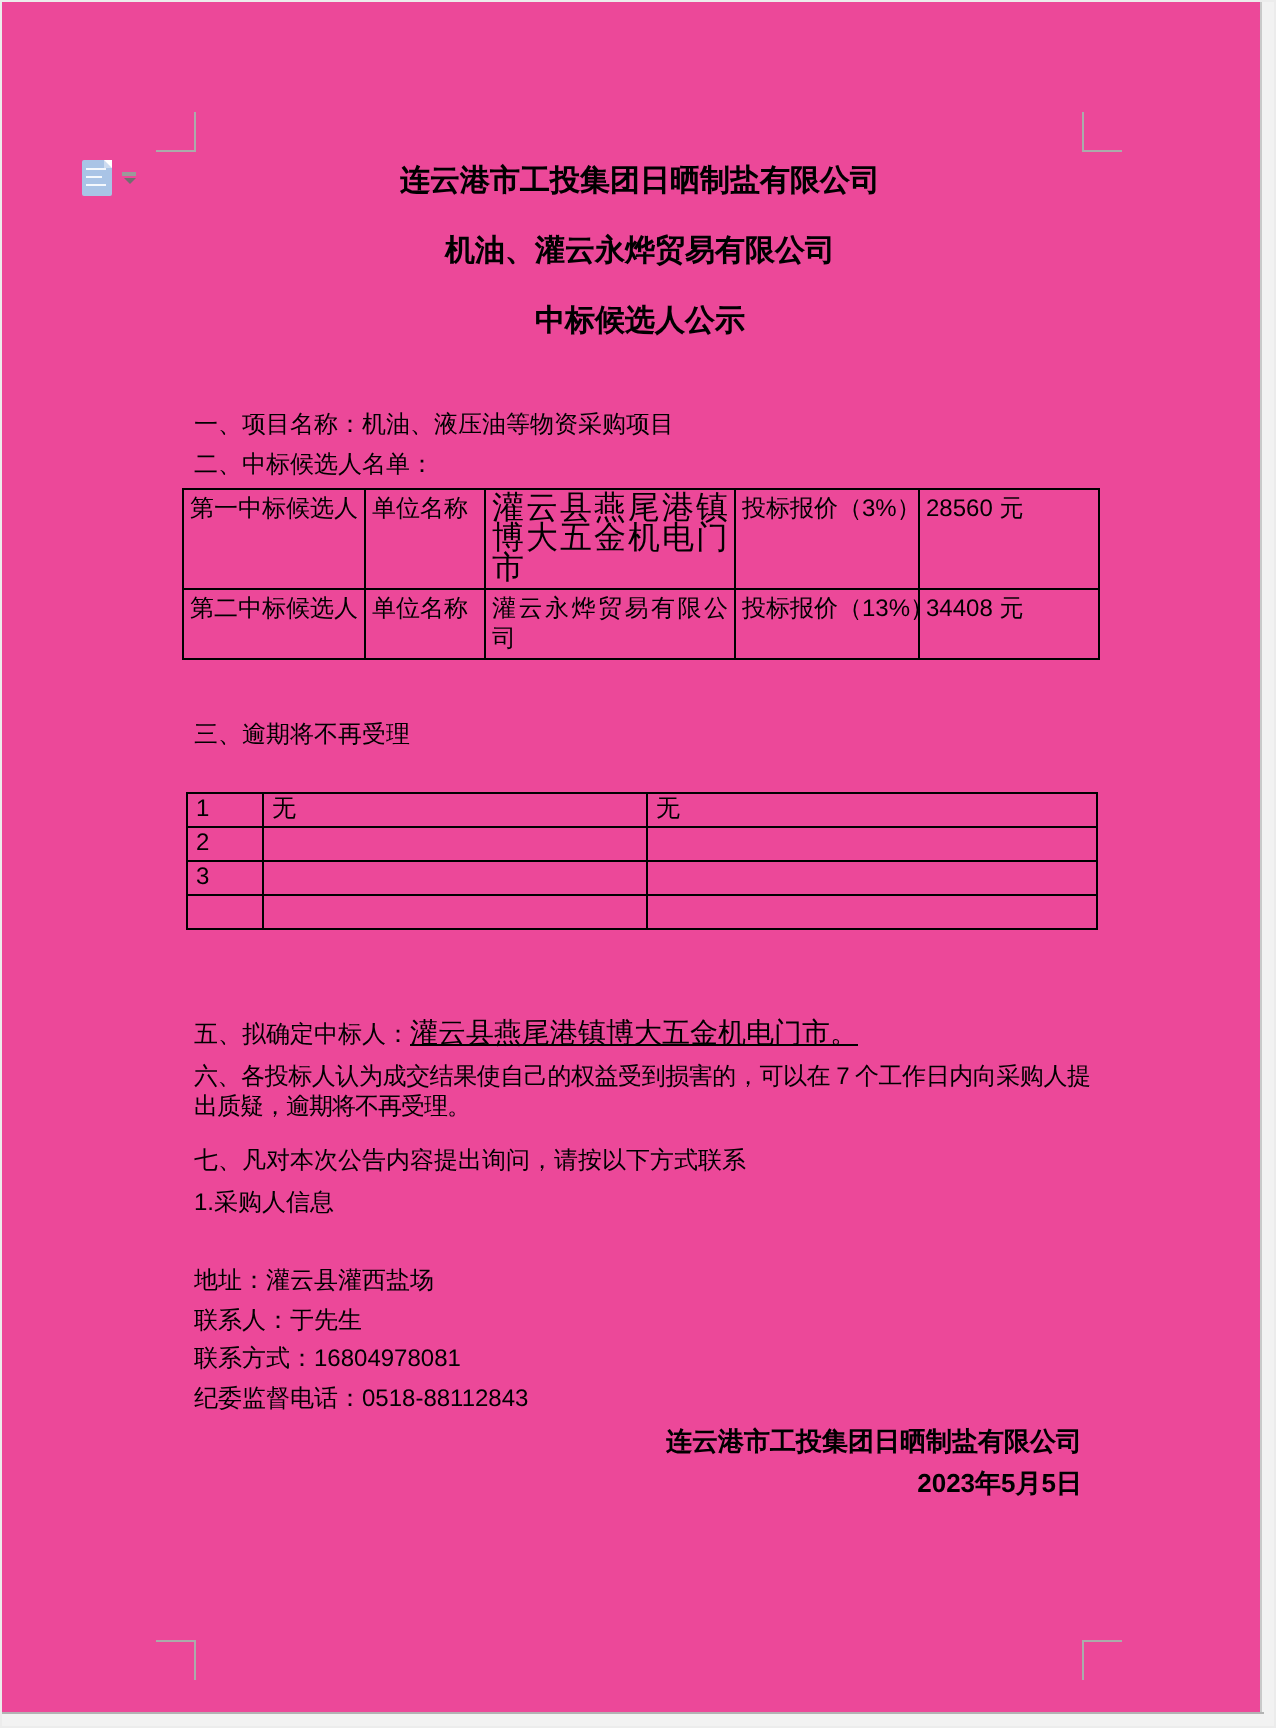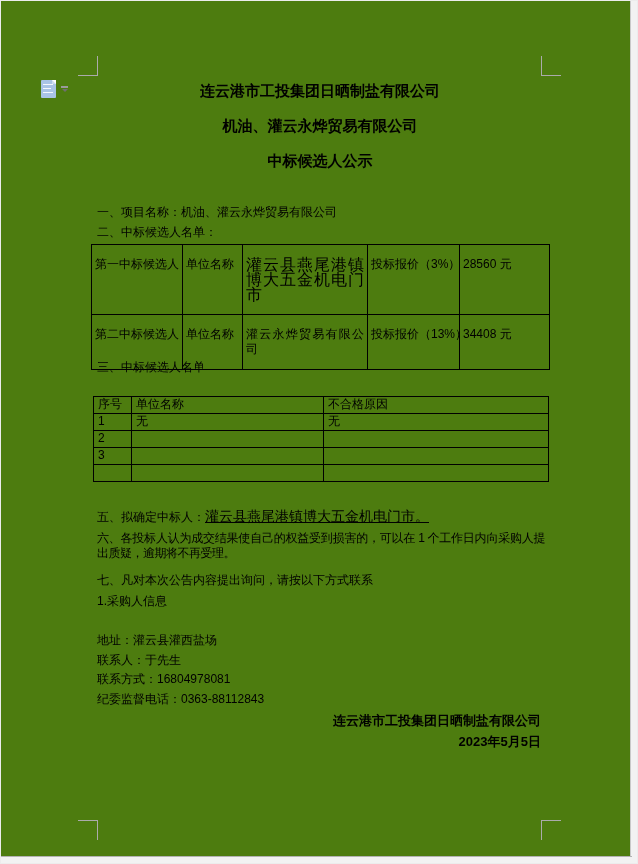--- a/index.html
+++ b/index.html
@@ -1,19 +1,19 @@
 <!DOCTYPE html>
 <html><head>
 <meta charset="utf-8">
 <style>
   * { margin:0; padding:0; box-sizing:border-box; }
   html,body { background:#ffffff; }
   body { font-family:"Liberation Sans","DejaVu Sans",sans-serif; color:#000; }
   .page {
-    position:relative; width:638px; height:864px; background:#4d7c0f;
+    position:relative; width:638px; height:864px; background:#ec4899;
     border:1px solid #ececec; overflow:hidden;
   }
   .abs { position:absolute; }
   
   .edge-right { position:absolute; top:0; right:0; width:7px; height:100%;
     background:#f2f2f2; border-left:1px solid #c9c9c9; }
   .edge-bottom { position:absolute; left:0; bottom:0; width:631px; height:7px;
     background:#f2f2f2; border-top:1px solid #b3b3b3; }
   
   .crop { position:absolute; width:20px; height:20px; }
@@ -32,21 +32,21 @@
   .dd-ic .bar { width:7px; height:2px; background:#9a9a9a; margin-bottom:1px; }
   .dd-ic .tri { width:0; height:0; border-left:3px solid transparent;
     border-right:3px solid transparent; border-top:3px solid #6f6f6f; }
   
   .title { left:90px; width:458px; text-align:center; font-weight:bold; font-size:15px; line-height:17px; }
   .body-line { left:96px; font-size:12px; line-height:15px; }
   .big { font-size:14px;text-decoration:underline; }
   .para { text-align:justify; letter-spacing:-0.5px; }
   table { border-collapse:collapse; table-layout:fixed; }
   td, th { border:1px solid #000; vertical-align:top; font-size:12px; line-height:15px;
-    padding:12px 3px; text-align:left; font-weight:normal; overflow:hidden; }
+    padding:2px 3px; text-align:left; font-weight:normal; overflow:hidden; }
   .t1 { left:90px; top:243px; width:458px; }
   .t1 tr { height:34px; }
   .t2 { left:92px; top:395px; width:455px; }
   .t2 tr { height:17px; }
   .t2 td, .t2 th { padding:0 4px; line-height:15px; }
   .nowrap { white-space:nowrap; }
   .jst { text-align:justify; text-align-last:left; }
   .co-big { font-size:16px; }
   .sig { width:444px; left:96px; text-align:right; font-weight:bold; font-size:13px; line-height:15px; }
 </style>
@@ -73,21 +73,21 @@
     <div class="dd-ic">
       <div class="bar"></div>
         <div class="tri"></div>
     </div>
   </div>
 
   <div class="abs title" style="top:81px">连云港市工投集团日晒制盐有限公司</div>
   <div class="abs title" style="top:116px">机油、灌云永烨贸易有限公司</div>
   <div class="abs title" style="top:151px">中标候选人公示</div>
 
-  <div class="abs body-line" style="top:204px">一、项目名称：机油、灌云永烨贸易有限公司</div>
+  <div class="abs body-line" style="top:204px">一、项目名称：机油、液压油等物资采购项目</div>
   <div class="abs body-line" style="top:224px">二、中标候选人名单：</div>
 
   <table class="abs t1">
     <colgroup>
         <col style="width:91px">
         <col style="width:60px">
         <col style="width:125px">
         <col style="width:92px">
         <col style="width:90px">
       </colgroup>
@@ -102,34 +102,29 @@
     <tr>
       <td class="nowrap">第二中标候选人</td>
       <td class="nowrap">单位名称</td>
       <td class="jst">灌云永烨贸易有限公司</td>
       <td class="nowrap">投标报价（13%）</td>
       <td class="nowrap">34408 元</td>
     </tr>
   </tbody>
     </table>
 
-  <div class="abs body-line" style="top:359px">三、中标候选人名单</div>
+  <div class="abs body-line" style="top:359px">三、逾期将不再受理</div>
 
   <table class="abs t2">
     <colgroup>
         <col style="width:38px">
         <col style="width:192px">
         <col style="width:225px">
       </colgroup>
     <tbody>
-        <tr>
-      <th>序号</th>
-      <th>单位名称</th>
-      <th>不合格原因</th>
-    </tr>
     <tr>
       <td>1</td>
       <td>无</td>
       <td>无</td>
     </tr>
     <tr>
       <td>2</td>
       <td></td>
       <td></td>
     </tr>
@@ -142,25 +137,25 @@
       <td></td>
       <td></td>
       <td></td>
     </tr>
   </tbody>
     </table>
 
   <div class="abs body-line" style="top:508px">
     <span>五、拟确定中标人：</span><span class="big">灌云县燕尾港镇博大五金机电门市。</span>
   </div>
-  <div class="abs body-line para" style="top:530px; width:448px;">六、各投标人认为成交结果使自己的权益受到损害的，可以在 1 个工作日内向采购人提出质疑，逾期将不再受理。</div>
+  <div class="abs body-line para" style="top:530px; width:448px;">六、各投标人认为成交结果使自己的权益受到损害的，可以在 7 个工作日内向采购人提出质疑，逾期将不再受理。</div>
   <div class="abs body-line" style="top:572px">七、凡对本次公告内容提出询问，请按以下方式联系</div>
 
   <div class="abs body-line" style="top:593px">1.采购人信息</div>
   <div class="abs body-line" style="top:632px">地址：灌云县灌西盐场</div>
   <div class="abs body-line" style="top:652px">联系人：于先生</div>
   <div class="abs body-line" style="top:671px">联系方式：16804978081</div>
-  <div class="abs body-line" style="top:691px">纪委监督电话：0363-88112843</div>
+  <div class="abs body-line" style="top:691px">纪委监督电话：0518-88112843</div>
 
   <div class="abs sig" style="top:712px">连云港市工投集团日晒制盐有限公司</div>
   <div class="abs sig" style="top:733px">2023年5月5日</div>
 
 </div>
 
 </body></html>

